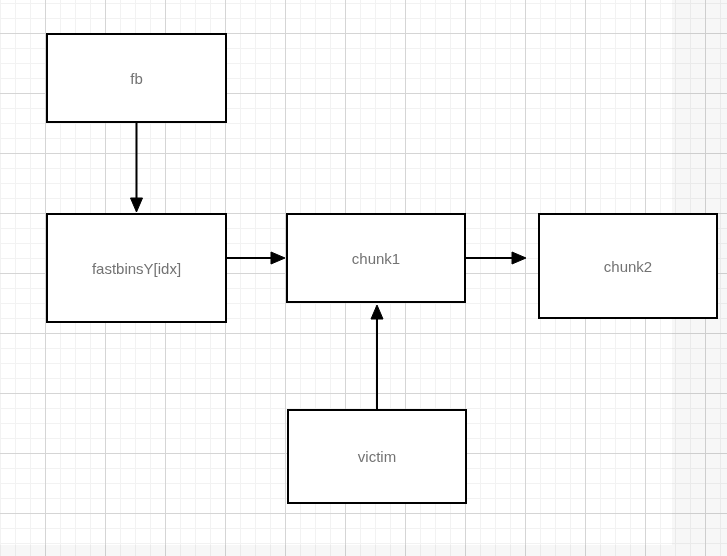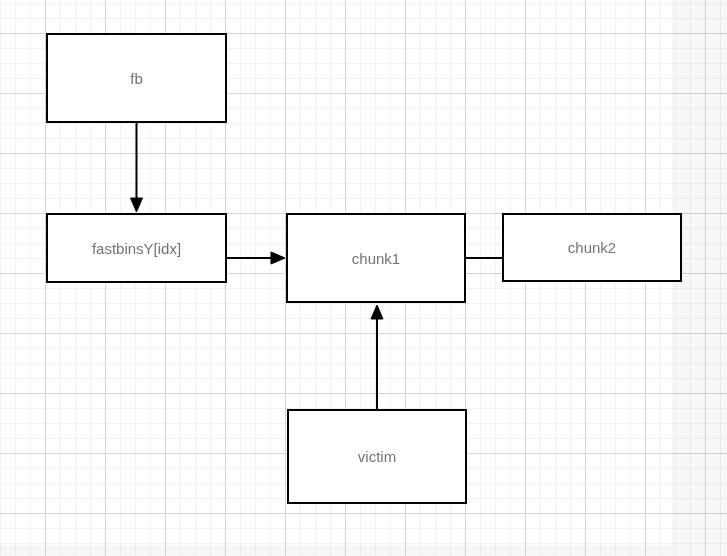--- a/index.html
+++ b/index.html
@@ -47,23 +47,23 @@
     background: #ffffff;
     border: 2px solid #000000;
     display: flex;
     align-items: center;
     justify-content: center;
     font-size: 15px;
     color: #737373;
     text-align: center;
   }
   .n-fb       { left: 46px;  top: 33px;  width: 181px; height: 90px; }
-  .n-fastbins { left: 46px;  top: 213px; width: 181px; height: 70px; }
+  .n-fastbins { left: 46px;  top: 213px; width: 181px; height: 110px; }
   .n-chunk1   { left: 286px; top: 213px; width: 180px; height: 90px; }
-  .n-chunk2   { left: 502px; top: 213px; width: 180px; height: 69px; }
+  .n-chunk2   { left: 538px; top: 213px; width: 180px; height: 106px; }
   .n-victim   { left: 287px; top: 409px; width: 180px; height: 95px; }
 </style>
 </head>
 <body>
 
 <div class="canvas">
 
   <div class="offpage offpage-right"></div>
   <div class="offpage offpage-bottom"></div>
 

